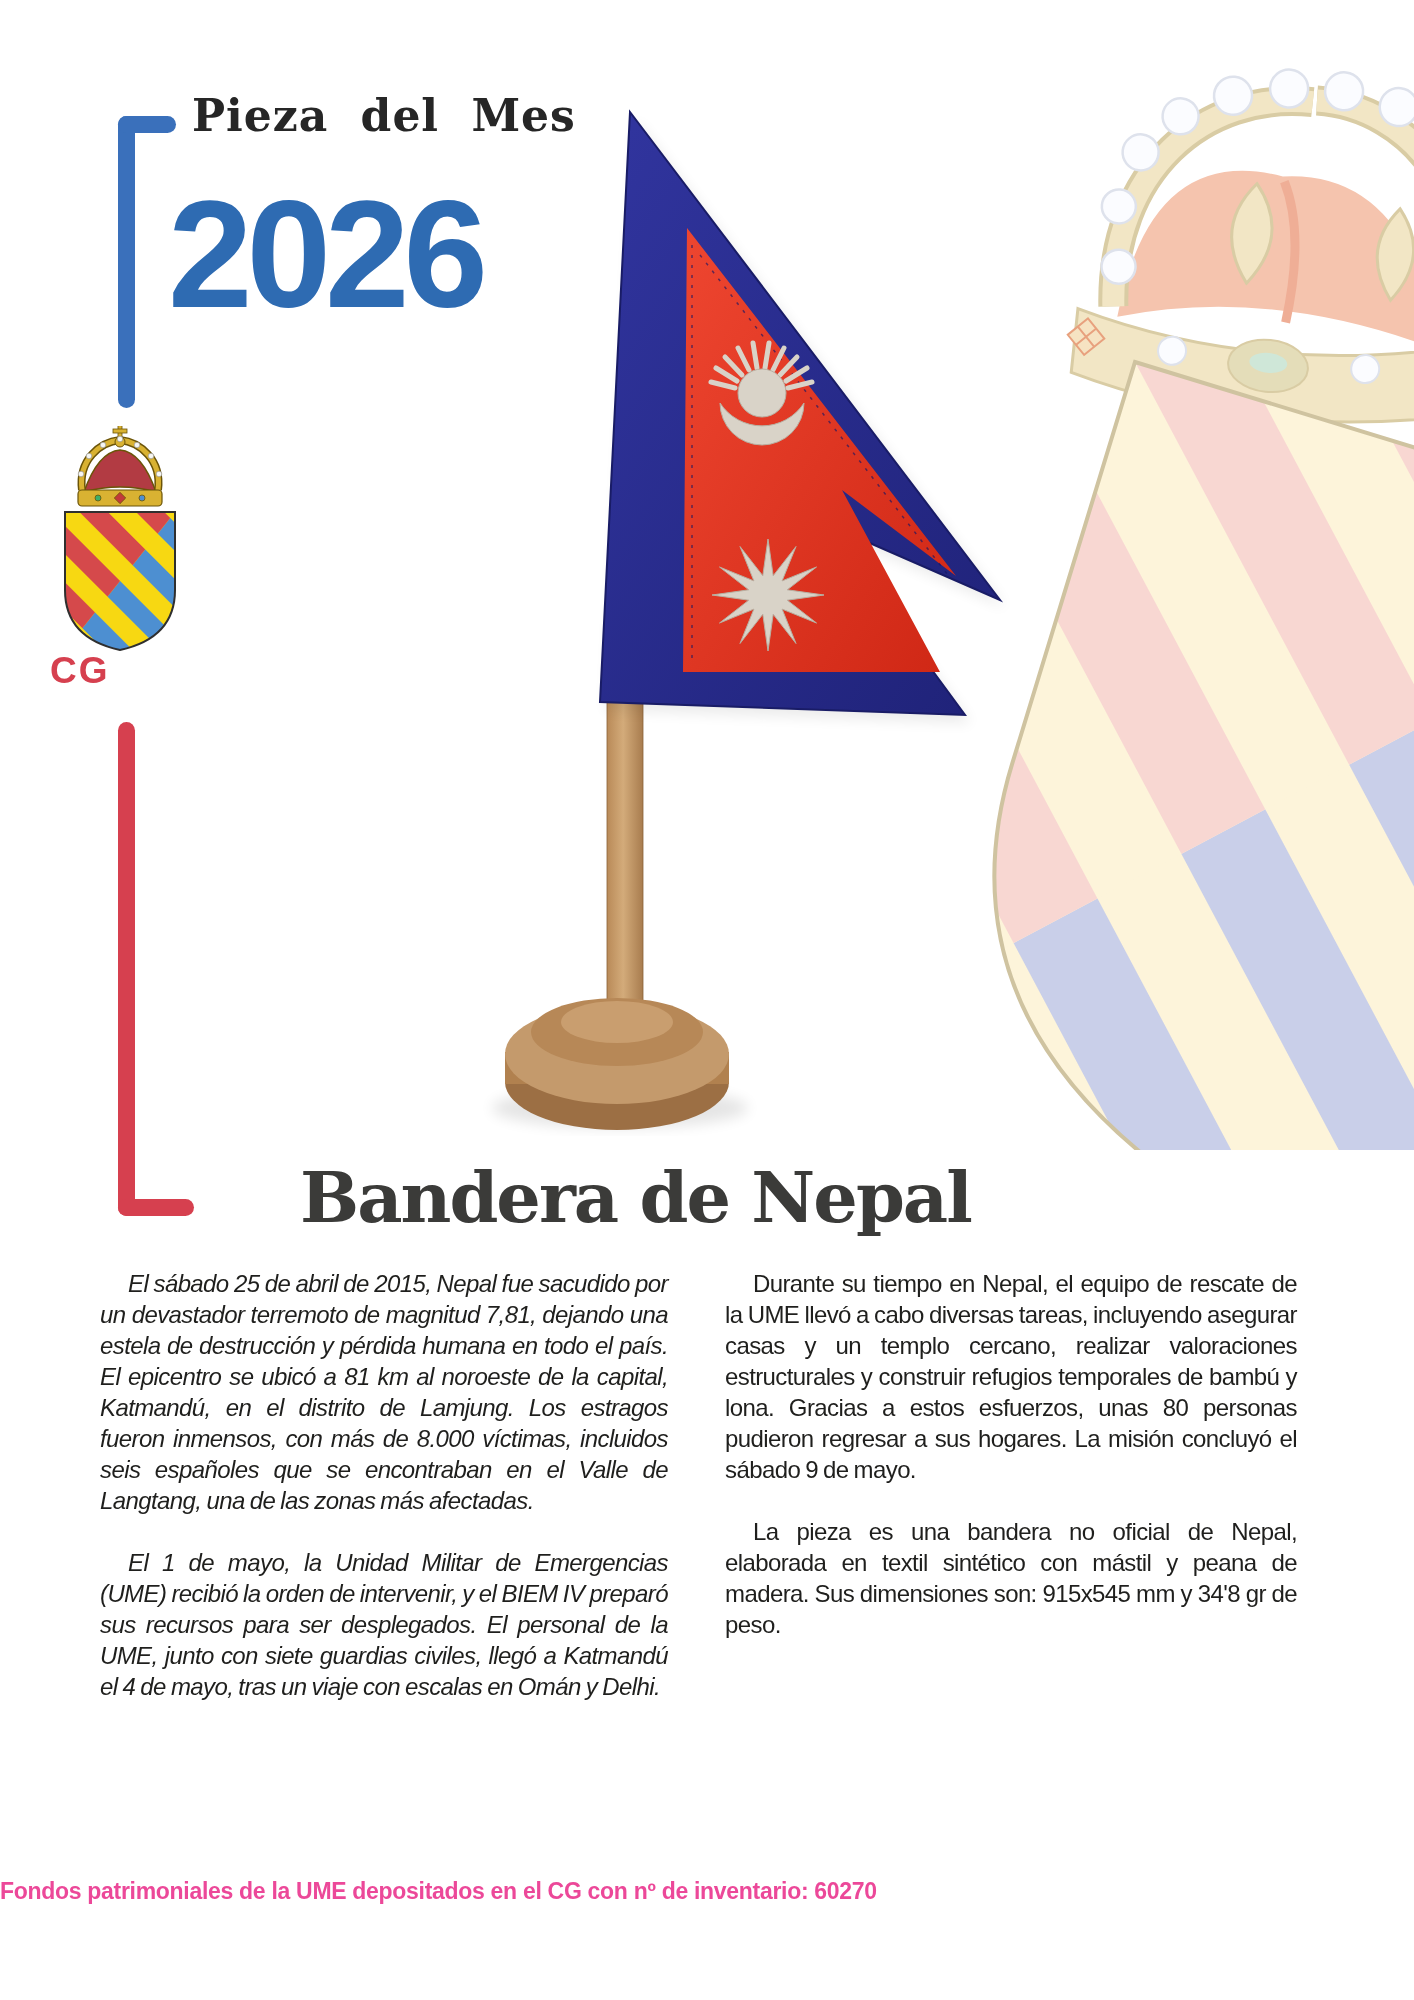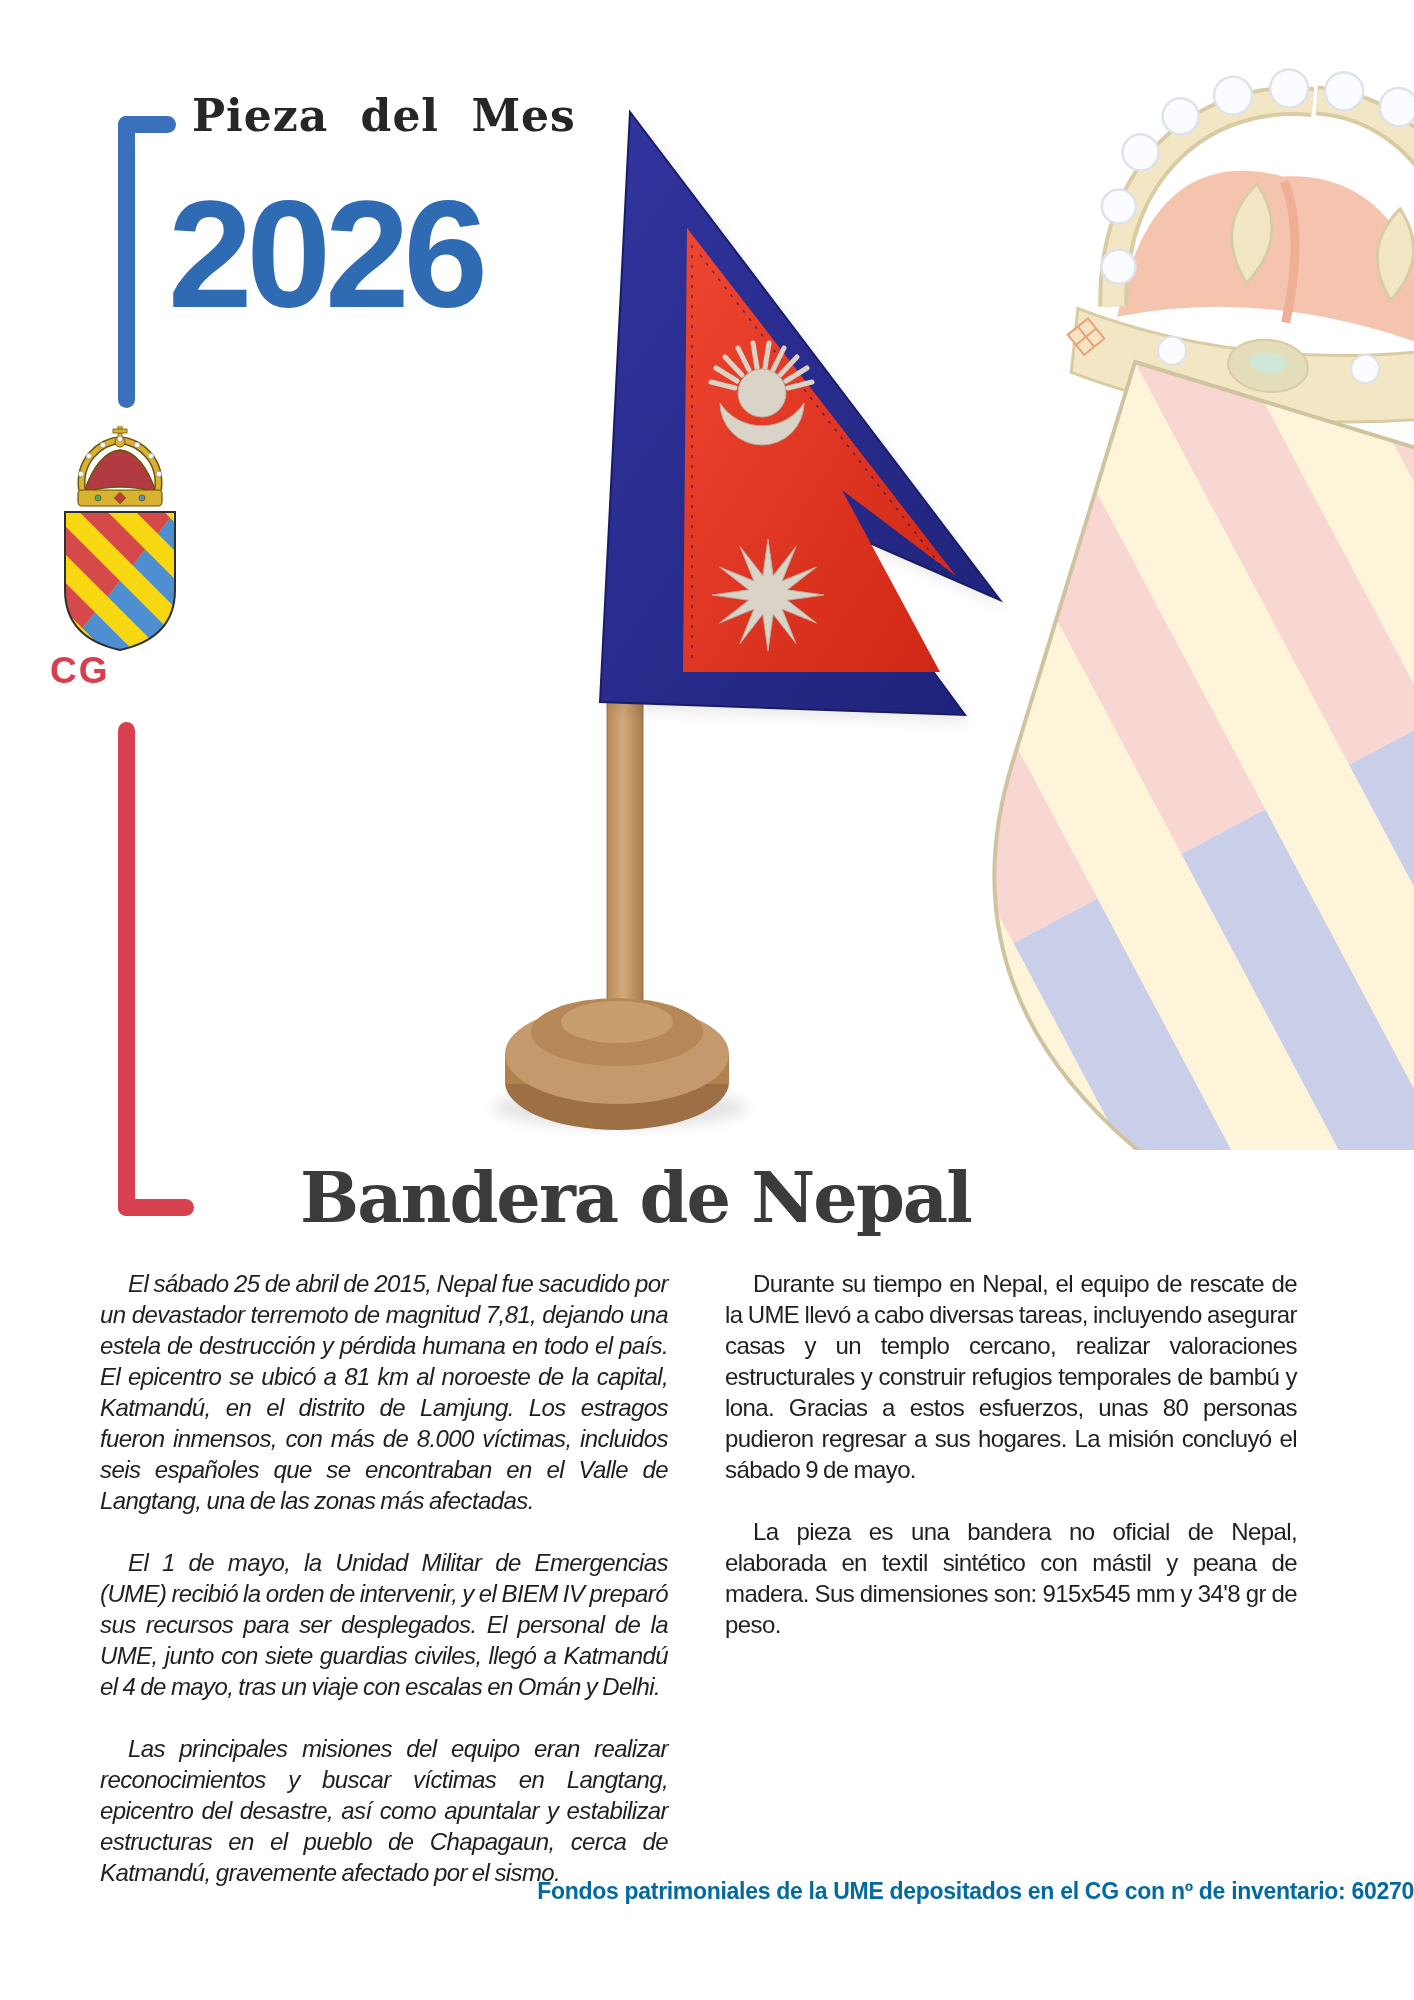--- a/index.html
+++ b/index.html
@@ -30,22 +30,22 @@
   .piece-title{position:absolute;left:300px;top:1156px;width:710px;text-align:left;
                font-family:"DejaVu Serif",serif;font-weight:bold;font-size:70px;color:#3b3b39;
                letter-spacing:-2px;white-space:nowrap;}
   
   .col{position:absolute;top:1268px;text-align:justify;color:#1f1f1d;
        font-size:24px;line-height:31px;letter-spacing:-0.6px;word-spacing:-1px;}
   .col1{left:100px;width:568px;font-style:italic;}
   .col2{left:725px;width:572px;}
   .col p{margin:0 0 31px 0;text-indent:28px;}
   
-  .footer-note{position:absolute;left:0;top:1878px;width:1414px;text-align:right;
-               font-size:23px;font-weight:bold;color:#0369a1;letter-spacing:-0.3px;}
+  .footer-note{position:absolute;left:0;top:1878px;width:1414px;text-align:left;
+               font-size:23px;font-weight:bold;color:#ec4899;letter-spacing:-0.3px;}
 </style>
 </head>
 <body>
 
 <div class="page">
 
   <div class="bracket bb-v"></div>
   <div class="bracket bb-h"></div>
   <div class="bracket rb-v"></div>
   <div class="bracket rb-h"></div>
@@ -227,21 +227,20 @@
     <path transform="translate(368,535)" fill="#d9d3c8" stroke="#b8b0a2" stroke-width="1" d="M0,-56 L5.2,-19.3 L28,-48.5 L14.1,-14.1 L48.5,-28 L19.3,-5.2 L56,0 L19.3,5.2 L48.5,28 L14.1,14.1
          L28,48.5 L5.2,19.3 L0,56 L-5.2,19.3 L-28,48.5 L-14.1,14.1 L-48.5,28 L-19.3,5.2 L-56,0 L-19.3,-5.2
          L-48.5,-28 L-14.1,-14.1 L-28,-48.5 L-5.2,-19.3 Z"></path>
   </svg>
 
   <div class="piece-title">Bandera de Nepal</div>
 
   <div class="col col1">
     <p>El sábado 25 de abril de 2015, Nepal fue sacudido por un devastador terremoto de magnitud 7,81, dejando una estela de destrucción y pérdida humana en todo el país. El epicentro se ubicó a 81 km al noroeste de la capital, Katmandú, en el distrito de Lamjung. Los estragos fueron inmensos, con más de 8.000 víctimas, incluidos seis españoles que se encontraban en el Valle de Langtang, una de las zonas más afectadas.</p>
     <p>El 1 de mayo, la Unidad Militar de Emergencias (UME) recibió la orden de intervenir, y el BIEM IV preparó sus recursos para ser desplegados. El personal de la UME, junto con siete guardias civiles, llegó a Katmandú el 4 de mayo, tras un viaje con escalas en Omán y Delhi.</p>
-    <p>Las principales misiones del equipo eran realizar reconocimientos y buscar víctimas en Langtang, epicentro del desastre, así como apuntalar y estabilizar estructuras en el pueblo de Chapagaun, cerca de Katmandú, gravemente afectado por el sismo.</p>
   </div>
   <div class="col col2">
     <p>Durante su tiempo en Nepal, el equipo de rescate de la UME llevó a cabo diversas tareas, incluyendo asegurar casas y un templo cercano, realizar valoraciones estructurales y construir refugios temporales de bambú y lona. Gracias a estos esfuerzos, unas 80 personas pudieron regresar a sus hogares. La misión concluyó el sábado 9 de mayo.</p>
     <p>La pieza es una bandera no oficial de Nepal, elaborada en textil sintético con mástil y peana de madera. Sus dimensiones son: 915x545 mm y 34'8 gr de peso.</p>
   </div>
 
   <div class="footer-note">Fondos patrimoniales de la UME depositados en el CG con nº de inventario: 60270</div>
 
 </div>
 

